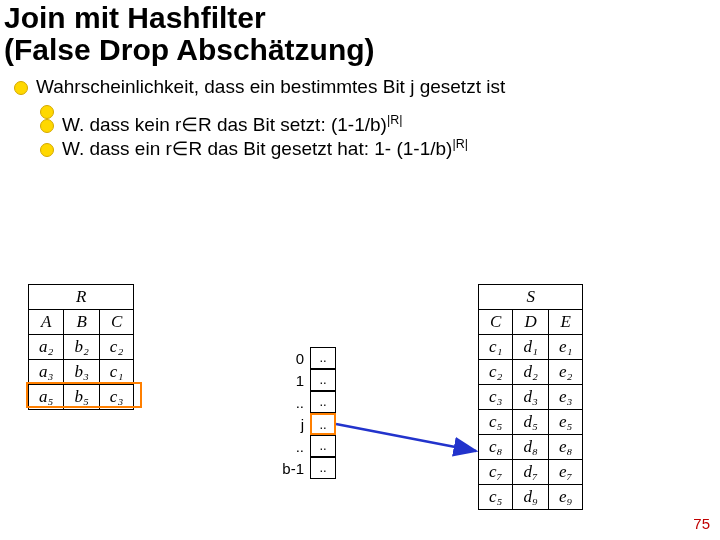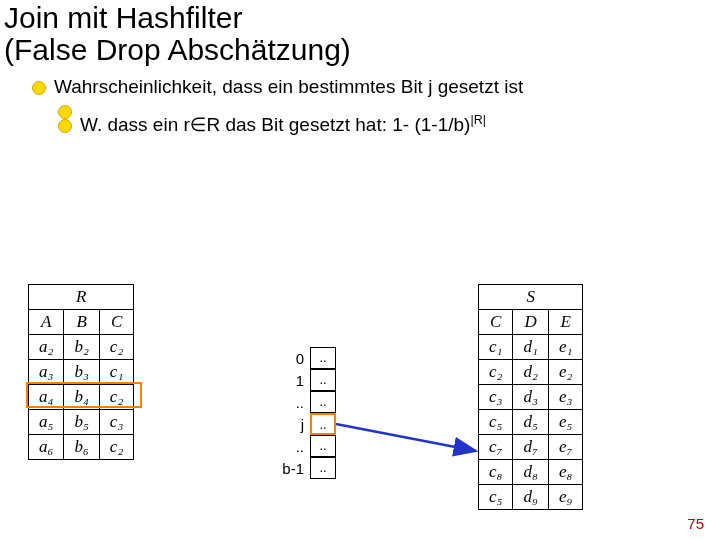--- a/index.html
+++ b/index.html
@@ -7,27 +7,27 @@
     padding: 0;
     width: 720px;
     height: 540px;
     background: #fff;
     font-family: Arial, Helvetica, sans-serif;
     position: relative;
     overflow: hidden;
   }
   .title {
     font-family: "Arial Black", Arial, sans-serif;
-    font-weight: 400;
+    font-weight: 700;
     font-size: 30px;
     line-height: 1.05;
     padding: 2px 4px 6px 4px;
   }
   .bullets {
-    padding: 4px 0 0 32px;
+    padding: 4px 0 0 14px;
   }
   .b-row {
     display: flex;
     align-items: flex-start;
     font-size: 19px;
     line-height: 1.25;
   }
   .b-row.sub { padding-left: 26px; }
   .dot {
     width: 12px; height: 12px; border-radius: 50%;
@@ -104,21 +104,21 @@
   }
   svg.arrow {
     position: absolute;
     left: 0; top: 0;
     width: 720px; height: 540px;
     pointer-events: none;
     z-index: 4;
   }
   .pagenum {
     position: absolute;
-    right: 16px;
+    right: 10px;
     bottom: 8px;
     font-size: 15px;
     color: #c00000;
   }
 </style>
 </head>
 <body>
 
 <div class="title">
   <span>Join mit Hashfilter</span><br>
@@ -129,20 +129,26 @@
   <div class="b-row">
     <span class="dot"></span>
     <span>Wahrscheinlichkeit, dass ein bestimmtes Bit j gesetzt ist</span>
   </div>
   <div class="b-row sub">
     <span class="dot"></span>
   </div>
   <div class="b-row sub">
     <span class="dot"></span>
     <span>
+      <span>W. dass kein r</span><span>∈</span><span>R das Bit setzt: (1-1/b)</span><span class="sup">|R|</span>
+    </span>
+  </div>
+  <div class="b-row sub">
+    <span class="dot"></span>
+    <span>
       <span>W. dass ein r</span><span>∈</span><span>R das Bit gesetzt hat: 1- (1-1/b)</span><span class="sup">|R|</span>
     </span>
   </div>
 </div>
 
 <div class="tables-area">
 
   <table class="rel r">
     <tbody>
         <tr>
@@ -157,33 +163,23 @@
           <td>a₂</td>
           <td>b₂</td>
           <td>c₂</td>
         </tr>
     <tr>
           <td>a₃</td>
           <td>b₃</td>
           <td>c₁</td>
         </tr>
     <tr>
-          <td>a₄</td>
-          <td>b₄</td>
-          <td>c₂</td>
-        </tr>
-    <tr>
           <td>a₅</td>
           <td>b₅</td>
           <td>c₃</td>
-        </tr>
-    <tr>
-          <td>a₆</td>
-          <td>b₆</td>
-          <td>c₂</td>
         </tr>
   </tbody>
     </table>
 
   <div class="hl-row" style="left:26px; top:98px; width:116px; height:26px;"></div>
 
   <div class="bitvec">
     <div class="lab">0</div>
       <div class="cell">..</div>
     <div class="lab">1</div>
@@ -222,28 +218,28 @@
           <td>c₃</td>
           <td>d₃</td>
           <td>e₃</td>
         </tr>
     <tr>
           <td>c₅</td>
           <td>d₅</td>
           <td>e₅</td>
         </tr>
     <tr>
+          <td>c₈</td>
+          <td>d₈</td>
+          <td>e₈</td>
+        </tr>
+    <tr>
           <td>c₇</td>
           <td>d₇</td>
           <td>e₇</td>
-        </tr>
-    <tr>
-          <td>c₈</td>
-          <td>d₈</td>
-          <td>e₈</td>
         </tr>
     <tr>
           <td>c₅</td>
           <td>d₉</td>
           <td>e₉</td>
         </tr>
   </tbody>
     </table>
 
 </div>

